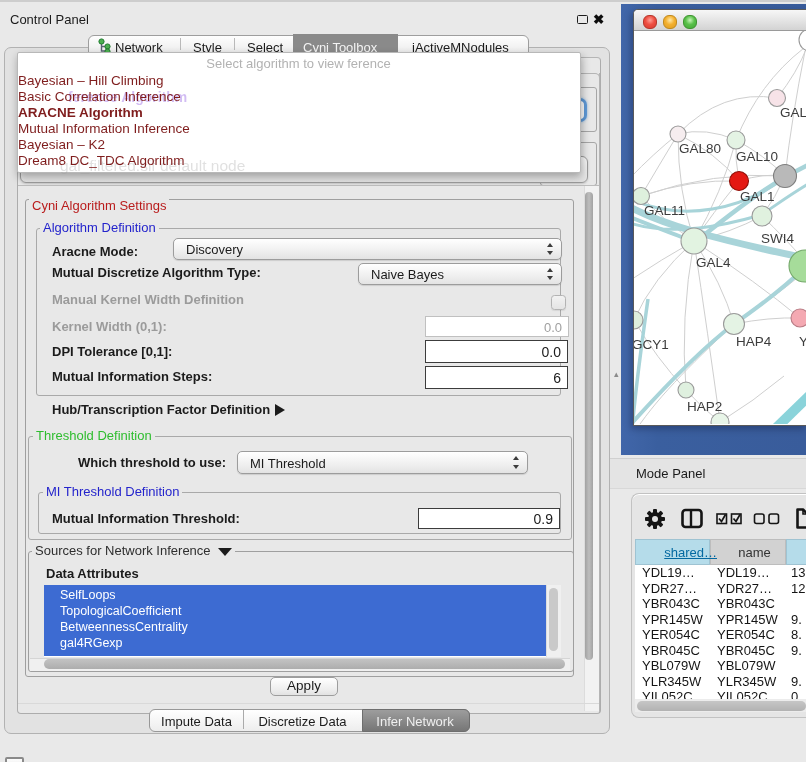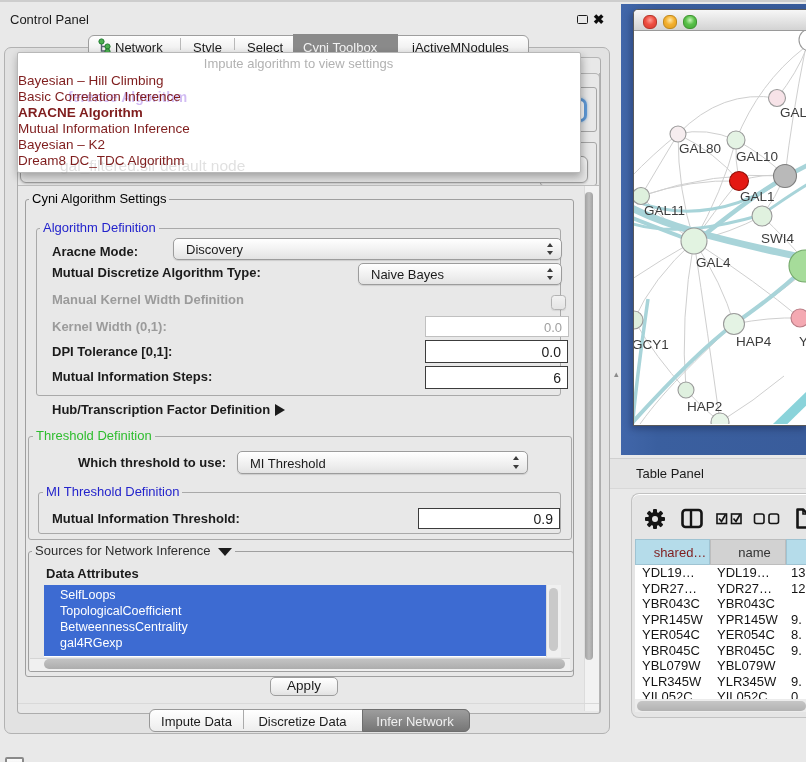--- a/index.html
+++ b/index.html
@@ -47,21 +47,21 @@
 
 <div id="settings">
 
 <div class="abs" style="left:18px;top:185px;width:581px;height:1px;background:#bcbcbc;"></div>
 
 <div class="abs" style="left:584px;top:186px;width:15px;height:525px;background:#f2f2f2;border-left:1px solid #dcdcdc;"></div>
 <div class="abs" style="left:585px;top:192px;width:8px;height:468px;background:linear-gradient(90deg,#a2a2a2,#bdbdbd 50%,#a2a2a2);border-radius:4px;"></div>
 <div class="abs" style="left:599px;top:73px;width:1px;height:639px;background:#b5b5b5;"></div>
 
 <div class="gbox" style="left:25px;top:199px;width:547px;height:476px;border-color:#9f9f9f;"></div>
-<div class="gtitle" style="left:29px;top:192px;color:#000000;">Cyni Algorithm Settings</div>
+<div class="gtitle" style="left:29px;top:199px;color:#b91c1c;">Cyni Algorithm Settings</div>
 
 <div class="gbox" style="left:36px;top:228px;width:523px;height:166px;border-color:#a9a9a9;"></div>
 <div class="gtitle" style="left:40px;top:221px;color:#2424cc;">Algorithm Definition</div>
 
 <div class="abs t13 b" style="left:52px;top:244px;">Aracne Mode:</div>
 <div class="combo" style="left:173px;top:238px;width:387px;height:20px;">
   <div class="abs t13" style="left:12px;top:3px;">Discovery</div>
   <div class="arup" style="right:8px;top:4px;"></div>
       <div class="ardn" style="right:8px;bottom:4px;"></div>
 </div>
@@ -142,21 +142,21 @@
 </svg>
 <div class="abs t13" style="left:115px;top:39.5px;">Network</div>
 <div class="abs t13" style="left:193px;top:39.5px;">Style</div>
 <div class="abs t13" style="left:247px;top:39.5px;">Select</div>
 <div class="abs t13" style="left:303px;top:39.5px;color:#f4f4f4;">Cyni Toolbox</div>
 <div class="abs t13" style="left:412px;top:39.5px;">jActiveMNodules</div>
 </div>
 
 <div id="popup">
 <div class="abs" style="left:17px;top:52px;width:562px;height:119px;background:#ffffff;border:1px solid #b8b8b8;border-radius:2px;box-shadow:1px 4px 9px rgba(0,0,0,0.32);"></div>
-<div class="abs" style="left:17px;top:56px;width:563px;text-align:center;font-size:13px;color:#b2b2b2;">Impute algorithm to view settings</div>
+<div class="abs" style="left:17px;top:56px;width:563px;text-align:center;font-size:13px;color:#b2b2b2;">Select algorithm to view ference</div>
 <div class="abs" style="left:68px;top:89px;font-size:14px;font-weight:bold;color:#6d28d9;opacity:0.30;white-space:nowrap;">ference Algorithm</div>
 <div class="abs" style="left:60px;top:157px;font-size:15.5px;color:#9a9a9a;opacity:0.30;white-space:nowrap;">gal_filtered.sif default node</div>
 <div class="abs" style="left:18px;top:72.5px;font-size:13.5px;line-height:16px;color:#7f1d1d;white-space:nowrap;">Bayesian – Hill Climbing<br>Basic Correlation Inference<br><span class="b">ARACNE Algorithm</span><br>Mutual Information Inference<br>Bayesian – K2<br>Dream8 DC_TDC Algorithm</div>
 </div>
 
 <div id="bottomarea">
 
 <div class="abs" style="left:18px;top:703px;width:581px;height:1px;background:#d9d9d9;"></div>
 
 <div class="abs" style="left:149px;top:709px;width:319px;height:21px;border:1px solid #989898;border-radius:6px;background:linear-gradient(#ffffff,#ededed);"></div>
@@ -255,21 +255,21 @@
     <text x="127" y="212">SWI4</text>
     <text x="62" y="236">GAL4</text>
     <text x="-2" y="318">GCY1</text>
     <text x="102" y="315">HAP4</text>
     <text x="165" y="315">YB</text>
     <text x="53" y="380">HAP2</text>
   </g>
 </svg>
 
 <div class="abs" style="left:610px;top:458px;width:196px;height:29px;background:#e4e4e4;border-top:1px solid #d0d0d0;border-bottom:1px solid #d8d8d8;"></div>
-<div class="abs t13" style="left:636px;top:466px;">Table Panel</div>
+<div class="abs t13" style="left:636px;top:466px;">Mode Panel</div>
 
 <div class="abs" style="left:631px;top:493px;width:175px;height:223px;border:1px solid #c2c2c2;border-right:none;border-radius:8px 0 0 8px;background:#e5e5e5;box-shadow:inset 0 1px 0 #fff;"></div>
 
 <svg class="abs" style="left:640px;top:505px;" width="166" height="28" viewBox="0 0 166 28">
   <g fill="#151515">
     <g transform="translate(15,14)">
       <g id="teeth">
         <rect x="-2" y="-10" width="4" height="20" rx="1"></rect>
         <rect x="-2" y="-10" width="4" height="20" rx="1" transform="rotate(45)"></rect>
         <rect x="-2" y="-10" width="4" height="20" rx="1" transform="rotate(90)"></rect>
@@ -290,21 +290,21 @@
     <rect x="129" y="9" width="9.5" height="9.5" rx="2" stroke-width="1.6"></rect>
     <path d="M157.5 4.5 h5.5 l4.5 4.5 v13.5 h-10 z" stroke-width="2.6" stroke-linejoin="round"></path>
     <path d="M163 4.5 v4.5 h4.5" stroke-width="1.6"></path>
   </g>
 </svg>
 
 <div class="abs" style="left:635px;top:539px;width:171px;height:172px;background:#ffffff;"></div>
 <div class="abs" style="left:635px;top:539px;width:73px;height:24px;background:#b5dcea;border:1px solid #9fc3d2;"></div>
 <div class="abs" style="left:710px;top:539px;width:74px;height:24px;background:#d2d2d2;border:1px solid #bdbdbd;"></div>
 <div class="abs" style="left:786px;top:539px;width:20px;height:24px;background:#b5dcea;border:1px solid #9fc3d2;"></div>
-<div class="abs t13" style="left:643px;top:545px;width:74px;text-align:center;color:#7f1d1d;">shared…</div>
+<div class="abs t13" style="left:643px;top:545px;width:74px;text-align:right;color:#0369a1;text-decoration:underline;">shared…</div>
 <div class="abs t13" style="left:717px;top:545px;width:75px;text-align:center;color:#333;">name</div>
 <div class="abs" style="left:642px;top:565px;font-size:13px;line-height:15.5px;color:#151515;">YDL19…<br>YDR27…<br>YBR043C<br>YPR145W<br>YER054C<br>YBR045C<br>YBL079W<br>YLR345W<br>YIL052C</div>
 <div class="abs" style="left:717px;top:565px;font-size:13px;line-height:15.5px;color:#151515;">YDL19…<br>YDR27…<br>YBR043C<br>YPR145W<br>YER054C<br>YBR045C<br>YBL079W<br>YLR345W<br>YIL052C</div>
 <div class="abs" style="left:791px;top:565px;font-size:13px;line-height:15.5px;color:#151515;">13<br>12<br>&nbsp;<br>9.<br>8.<br>9.<br>&nbsp;<br>9.<br>0.</div>
 
 <div class="abs" style="left:635px;top:699px;width:171px;height:13px;background:#ececec;"></div>
 <div class="abs" style="left:637px;top:701px;width:169px;height:10px;background:linear-gradient(#c6c6c6,#b2b2b2);border-radius:5px;"></div>
 </div>
 
 </body></html>

